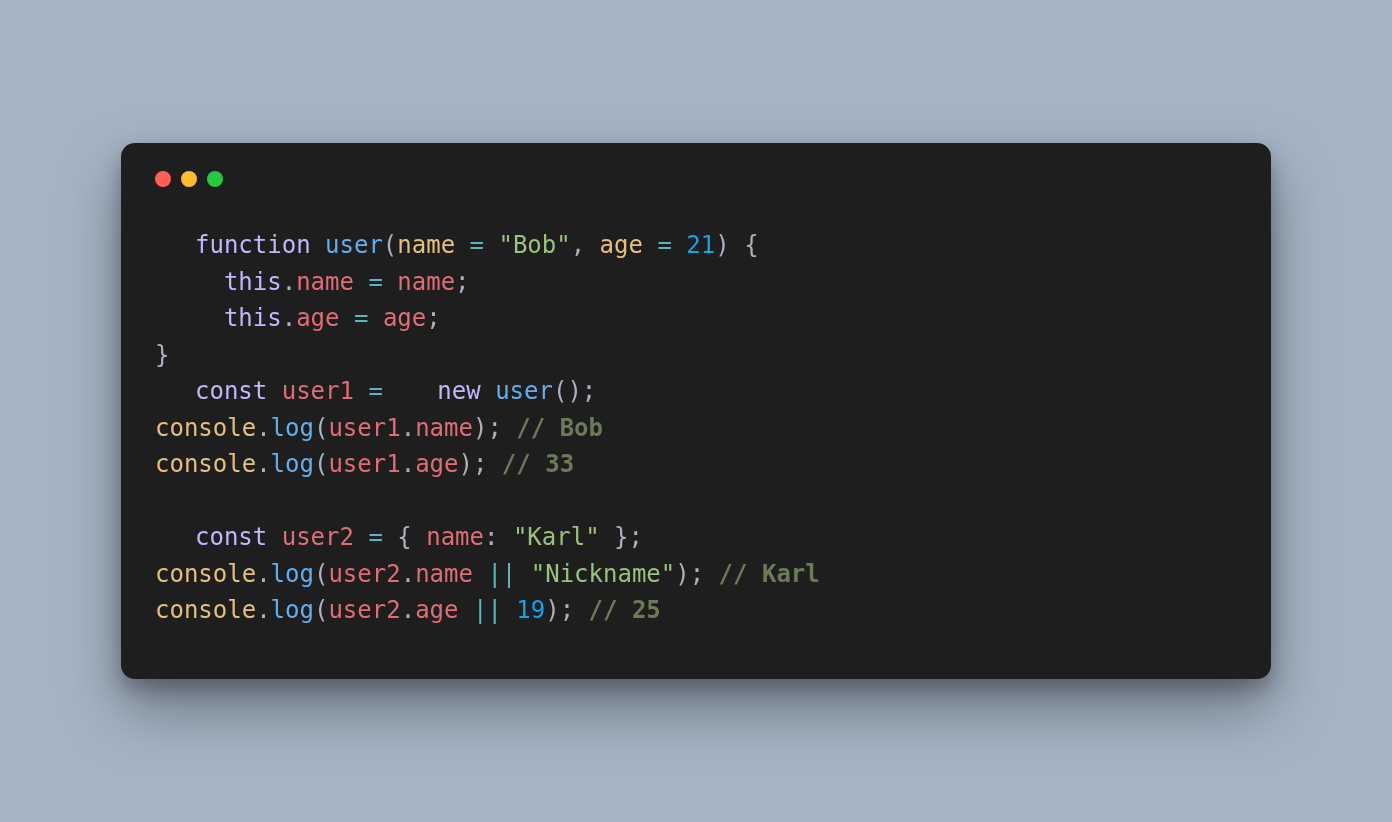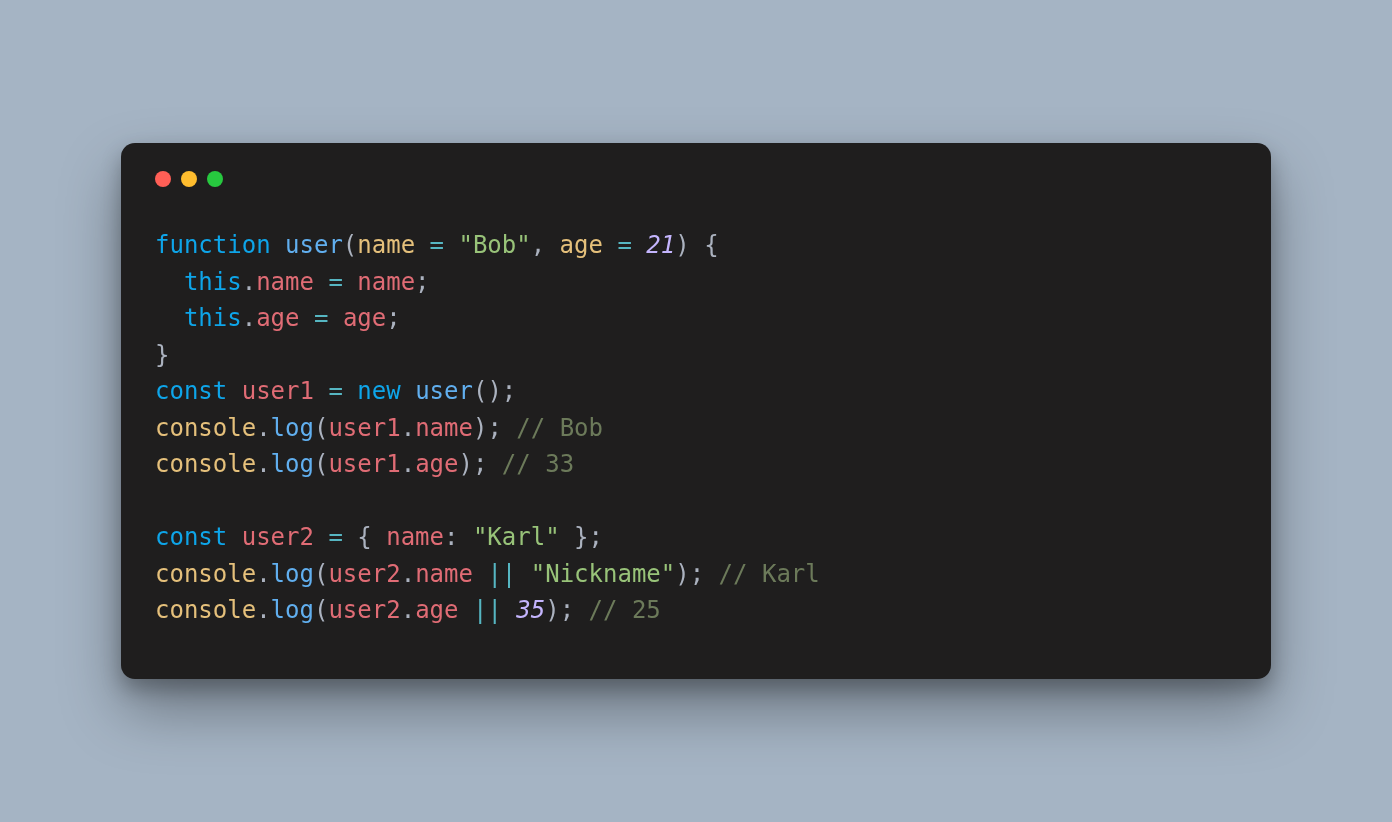--- a/index.html
+++ b/index.html
@@ -32,30 +32,30 @@
   .dot.red    { background: #ff5f56; }
   .dot.yellow { background: #ffbd2e; }
   .dot.green  { background: #27c93f; }
   pre.code {
     font-family: inherit;
     font-size: 24px;
     line-height: 1.52;
     color: #d6d6d6;
     white-space: pre;
   }
-  .kw   { color: #0ea5e9; }   
+  .kw   { color: #c4b5fd; margin-left: 40px; }   
   .fn   { color: #61afef; text-align: center; }   
   .prm  { color: #e5c07b; }   
   .op   { color: #56b6c2; }   
   .str  { color: #98c379; }   
-  .num  { color: #c4b5fd; font-style: italic; }   
+  .num  { color: #0ea5e9; }   
   .id   { color: #e06c75; }   
   .prop { color: #e06c75; }   
   .pun  { color: #abb2bf; }   
-  .cmt  { color: #6c7a5a; font-style: normal; }   
+  .cmt  { color: #6c7a5a; font-style: normal; font-weight: bold; }   
   .obj  { color: #e5c07b; }   
 </style>
 </head>
 <body>
 
 <div class="window">
   <div class="titlebar">
     <div class="dot red"></div>
     <div class="dot yellow"></div>
     <div class="dot green"></div>
@@ -64,14 +64,14 @@
   <pre class="code"><span class="kw">function</span> <span class="fn">user</span><span class="pun">(</span><span class="prm">name</span> <span class="op">=</span> <span class="str">"Bob"</span><span class="pun">,</span> <span class="prm">age</span> <span class="op">=</span> <span class="num">21</span><span class="pun">)</span> <span class="pun">{</span>
   <span class="kw">this</span><span class="pun">.</span><span class="prop">name</span> <span class="op">=</span> <span class="id">name</span><span class="pun">;</span>
   <span class="kw">this</span><span class="pun">.</span><span class="prop">age</span> <span class="op">=</span> <span class="id">age</span><span class="pun">;</span>
 <span class="pun">}</span>
 <span class="kw">const</span> <span class="id">user1</span> <span class="op">=</span> <span class="kw">new</span> <span class="fn">user</span><span class="pun">(</span><span class="pun">)</span><span class="pun">;</span>
 <span class="obj">console</span><span class="pun">.</span><span class="fn">log</span><span class="pun">(</span><span class="id">user1</span><span class="pun">.</span><span class="prop">name</span><span class="pun">)</span><span class="pun">;</span> <span class="cmt">// Bob</span>
 <span class="obj">console</span><span class="pun">.</span><span class="fn">log</span><span class="pun">(</span><span class="id">user1</span><span class="pun">.</span><span class="prop">age</span><span class="pun">)</span><span class="pun">;</span> <span class="cmt">// 33</span>
 
 <span class="kw">const</span> <span class="id">user2</span> <span class="op">=</span> <span class="pun">{</span> <span class="prop">name</span><span class="pun">:</span> <span class="str">"Karl"</span> <span class="pun">}</span><span class="pun">;</span>
 <span class="obj">console</span><span class="pun">.</span><span class="fn">log</span><span class="pun">(</span><span class="id">user2</span><span class="pun">.</span><span class="prop">name</span> <span class="op">||</span> <span class="str">"Nickname"</span><span class="pun">)</span><span class="pun">;</span> <span class="cmt">// Karl</span>
-<span class="obj">console</span><span class="pun">.</span><span class="fn">log</span><span class="pun">(</span><span class="id">user2</span><span class="pun">.</span><span class="prop">age</span> <span class="op">||</span> <span class="num">35</span><span class="pun">)</span><span class="pun">;</span> <span class="cmt">// 25</span></pre>
+<span class="obj">console</span><span class="pun">.</span><span class="fn">log</span><span class="pun">(</span><span class="id">user2</span><span class="pun">.</span><span class="prop">age</span> <span class="op">||</span> <span class="num">19</span><span class="pun">)</span><span class="pun">;</span> <span class="cmt">// 25</span></pre>
 </div>
 
 </body></html>

